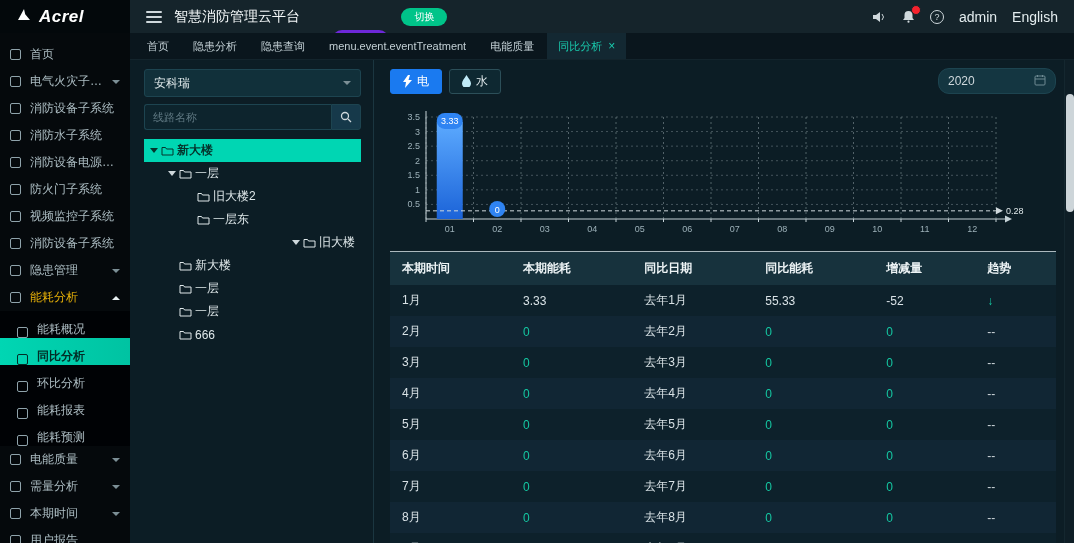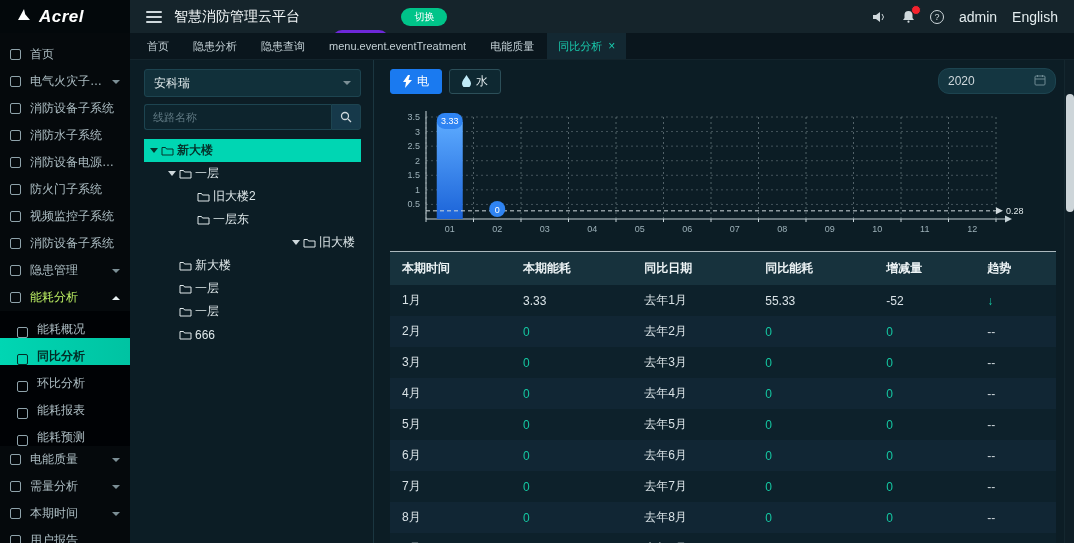--- a/index.html
+++ b/index.html
@@ -15,21 +15,21 @@
 .count-badge{background:#6d28d9;color:#e3ecee;border-radius:10px;padding:2px 12px;font-size:15px;margin-top:48px;}
 .switch-pill{background:#00c489;color:#fff;border-radius:10px;padding:2px 13px;font-size:10px;cursor:pointer;}
 .header-right{margin-left:auto;display:flex;align-items:center;gap:15px;}
 .hicon{position:relative;display:flex;align-items:center;cursor:pointer;}
 .hicon .dot{position:absolute;top:-5px;right:-6px;width:10px;height:10px;background:#f5222d;border-radius:50%;border:1px solid #15242b;}
 .help-circle{width:14px;height:14px;border:1px solid #cfd8dc;border-radius:50%;color:#cfd8dc;font-size:9px;line-height:12px;text-align:center;}
 .username,.lang{font-size:14px;color:#e3ecee;cursor:pointer;}
 .sidebar{background:#05090c;overflow:hidden;padding-top:8px;}
 .menu-item,.sub-item{display:flex;align-items:center;gap:9px;height:27px;padding:0 10px;color:#aebfc5;cursor:pointer;white-space:nowrap;font-size:12px;}
 .menu-item .lbl,.sub-item .lbl{flex:1;overflow:hidden;text-overflow:ellipsis;}
-.menu-item.expanded{color:#bef264;}
+.menu-item.expanded{color:#eab308;}
 .submenu{background:#000205;}
 .sub-item{padding-left:17px;align-items:flex-end;}
 .sub-item.active{background:linear-gradient(90deg,#00d6b3,#00c3a2);color:#022c26;font-weight:bold;}
 .sub-item.active .ico{border-color:#022c26;}
 .ico{width:11px;height:11px;border:1px solid #8fa3ab;border-radius:2px;flex:none;}
 .chev{width:0;height:0;border-left:4px solid transparent;border-right:4px solid transparent;flex:none;margin-left:auto;}
 .chev.down{border-top:4px solid #7c8f96;}
 .chev.up{border-bottom:4px solid #e8f0f2;}
 .right-col{display:flex;flex-direction:column;overflow:hidden;}
 .tabbar{height:27px;background:#0a161d;display:flex;align-items:stretch;padding-left:6px;gap:2px;border-bottom:1px solid #13242c;}

